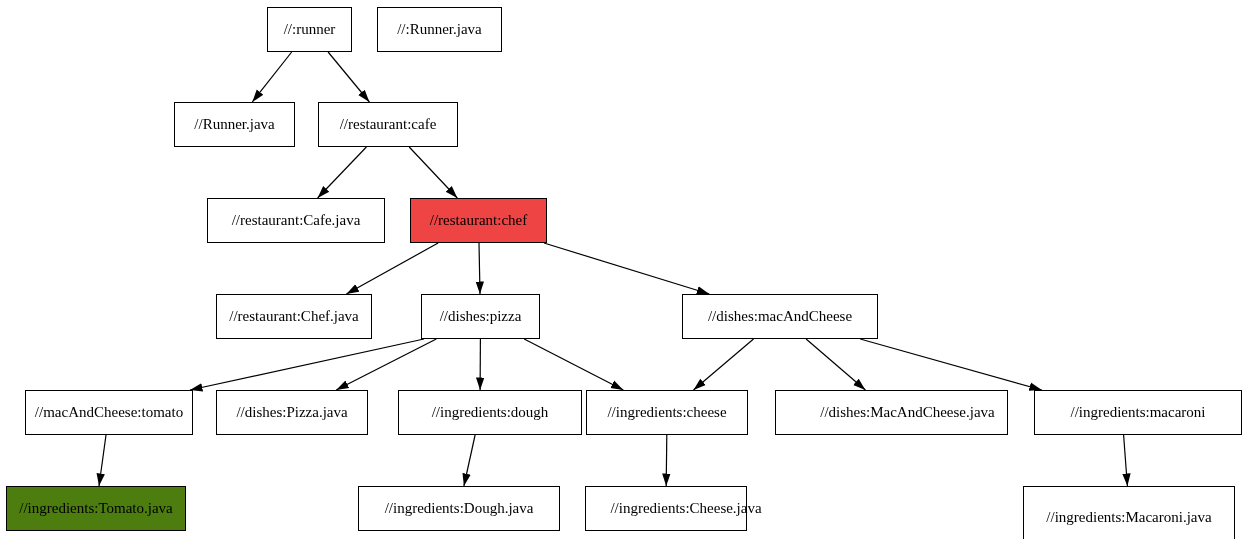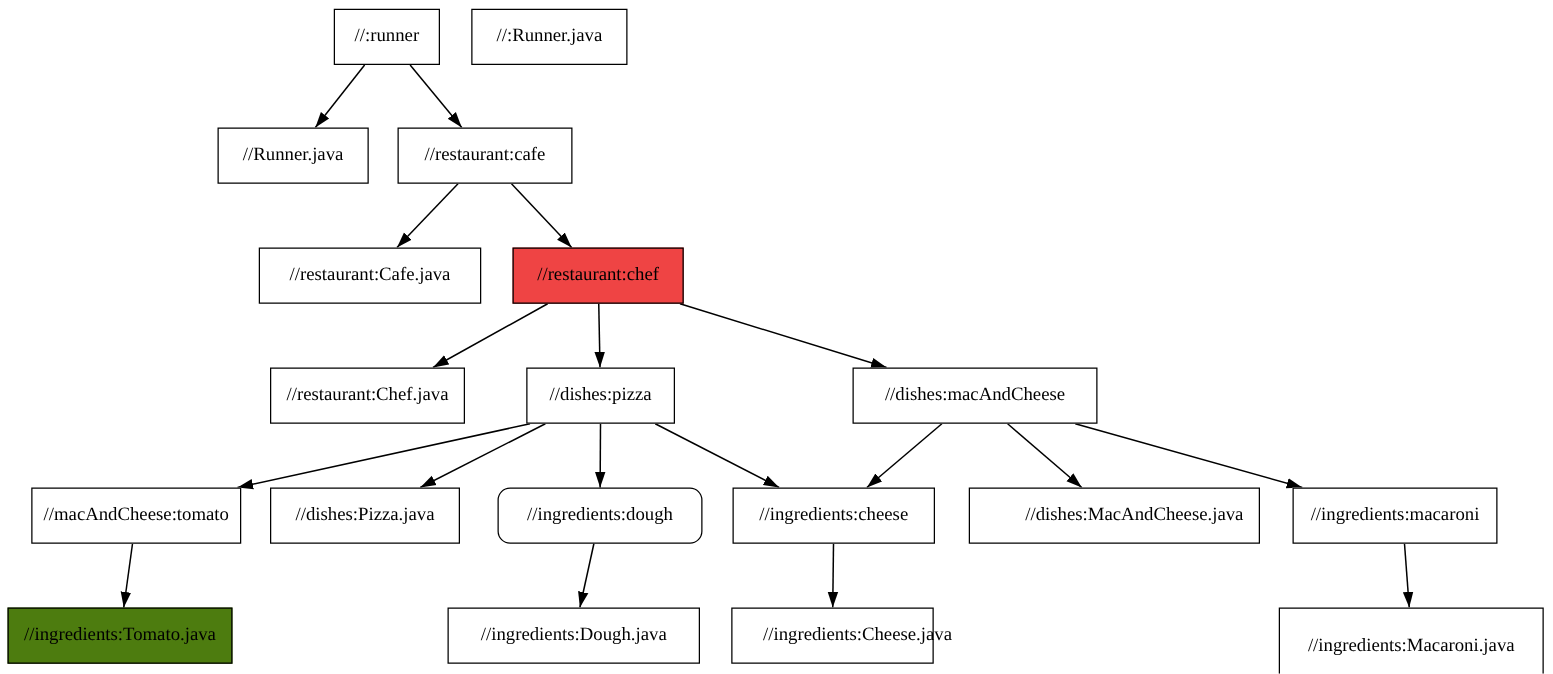--- a/index.html
+++ b/index.html
@@ -67,22 +67,22 @@
       <div class="node" style="left: 377px; top: 7px; width: 125px; height: 45px; border-color: rgb(0, 0, 0); background: rgb(255, 255, 255);">//:Runner.java</div>
       <div class="node" style="left: 174px; top: 102px; width: 121px; height: 45px; border-color: rgb(0, 0, 0); background: rgb(255, 255, 255);">//Runner.java</div>
       <div class="node" style="left: 318px; top: 102px; width: 140px; height: 45px; border-color: rgb(0, 0, 0); background: rgb(255, 255, 255);">//restaurant:cafe</div>
       <div class="node" style="left: 207px; top: 198px; width: 178px; height: 45px; border-color: rgb(0, 0, 0); background: rgb(255, 255, 255);">//restaurant:Cafe.java</div>
       <div class="node" style="left: 410px; top: 198px; width: 137px; height: 45px; border-color: rgb(0, 0, 0); background: #ef4444;">//restaurant:chef</div>
       <div class="node" style="left: 216px; top: 294px; width: 156px; height: 45px; border-color: rgb(0, 0, 0); background: rgb(255, 255, 255);">//restaurant:Chef.java</div>
       <div class="node" style="left: 421px; top: 294px; width: 119px; height: 45px; border-color: rgb(0, 0, 0); background: rgb(255, 255, 255);">//dishes:pizza</div>
       <div class="node" style="left: 682px; top: 294px; width: 196px; height: 45px; border-color: rgb(0, 0, 0); background: rgb(255, 255, 255);">//dishes:macAndCheese</div>
       <div class="node" style="left: 25px; top: 390px; width: 168px; height: 45px; border-color: rgb(0, 0, 0); background: rgb(255, 255, 255);">//macAndCheese:tomato</div>
       <div class="node" style="left: 216px; top: 390px; width: 152px; height: 45px; border-color: rgb(0, 0, 0); background: rgb(255, 255, 255);">//dishes:Pizza.java</div>
-      <div class="node" style="left: 398px; top: 390px; width: 164px; height: 45px; border-color: rgb(0, 0, 0); background: rgb(255, 255, 255); border-radius: 10px;">//ingredients:dough</div>
+      <div class="node" style="left: 398px; top: 390px; width: 184px; height: 45px; border-color: rgb(0, 0, 0); background: rgb(255, 255, 255);">//ingredients:dough</div>
       <div class="node" style="left: 586px; top: 390px; width: 162px; height: 45px; border-color: rgb(0, 0, 0); background: rgb(255, 255, 255);">//ingredients:cheese</div>
       <div class="node" style="left: 775px; top: 390px; width: 233px; height: 45px; border-color: rgb(0, 0, 0); background: rgb(255, 255, 255); padding-left: 32px;">//dishes:MacAndCheese.java</div>
-      <div class="node" style="left: 1034px; top: 390px; width: 164px; height: 45px; border-color: rgb(0, 0, 0); background: rgb(255, 255, 255);">//ingredients:macaroni</div>
+      <div class="node" style="left: 1034px; top: 390px; width: 208px; height: 45px; border-color: rgb(0, 0, 0); background: rgb(255, 255, 255);">//ingredients:macaroni</div>
       <div class="node" style="left: 6px; top: 486px; width: 180px; height: 45px; border-color: rgb(0, 0, 0); background: #4d7c0f;">//ingredients:Tomato.java</div>
       <div class="node" style="left: 358px; top: 486px; width: 202px; height: 45px; border-color: rgb(0, 0, 0); background: rgb(255, 255, 255);">//ingredients:Dough.java</div>
       <div class="node" style="left: 585px; top: 486px; width: 162px; height: 45px; border-color: rgb(0, 0, 0); background: rgb(255, 255, 255); padding-left: 40px;">//ingredients:Cheese.java</div>
       <div class="node" style="left: 1023px; top: 486px; width: 212px; height: 62px; border-color: rgb(0, 0, 0); background: rgb(255, 255, 255);">//ingredients:Macaroni.java</div>
     </div>
 </div>
 
 </body></html>

